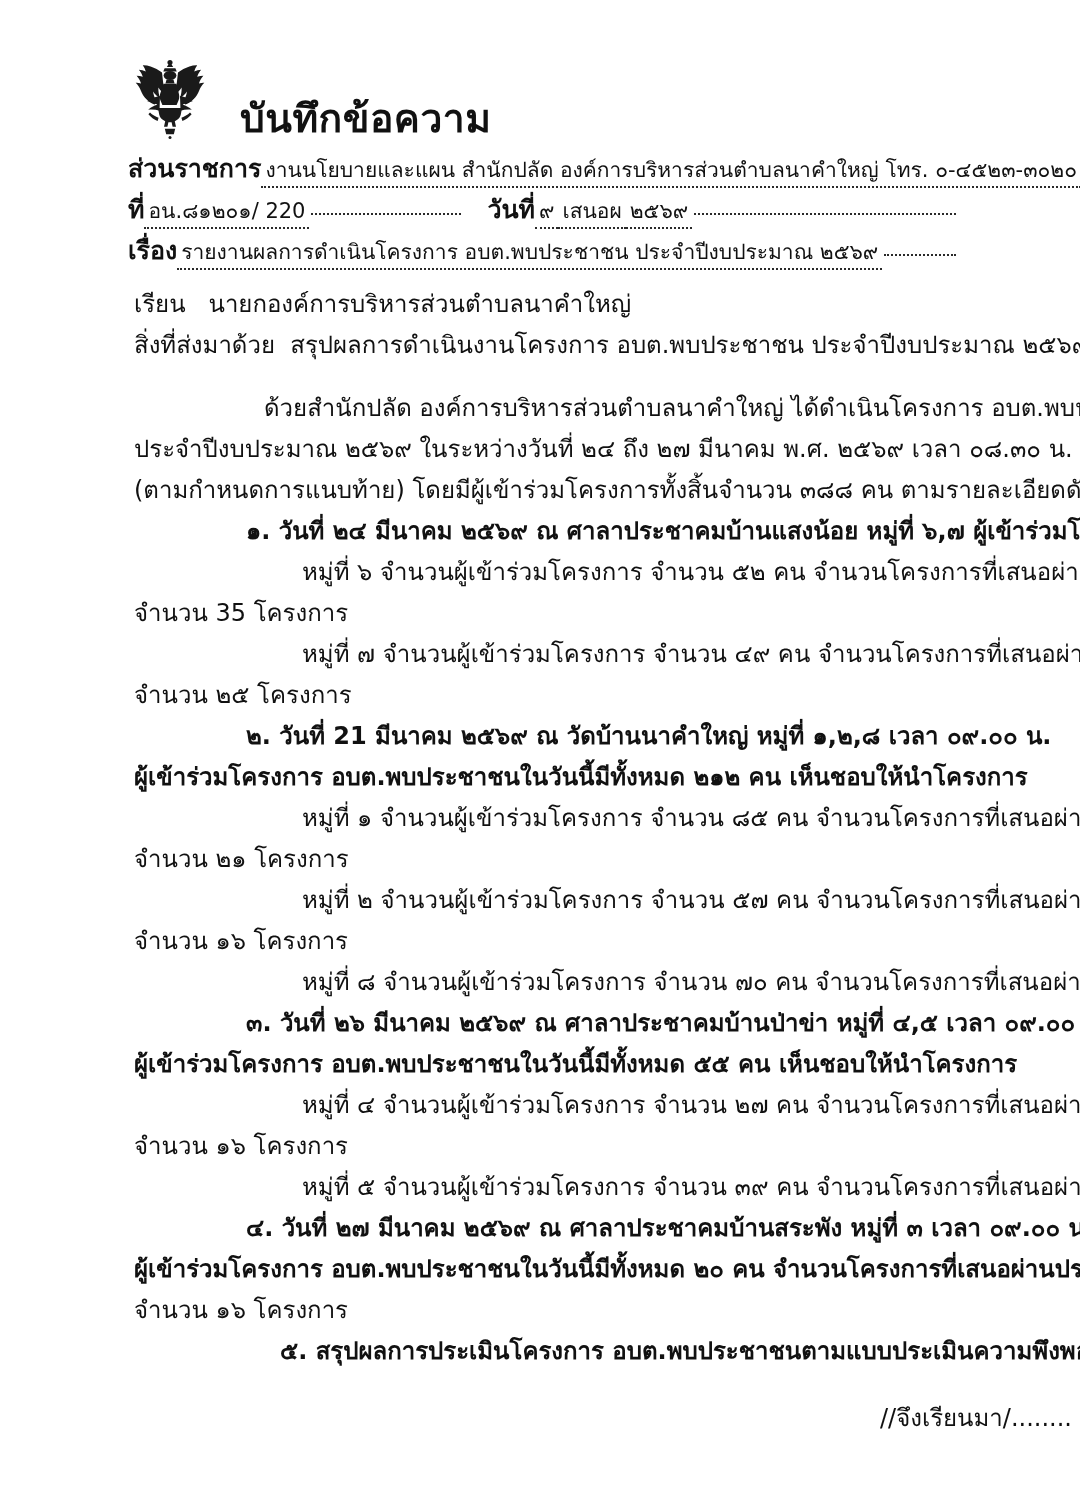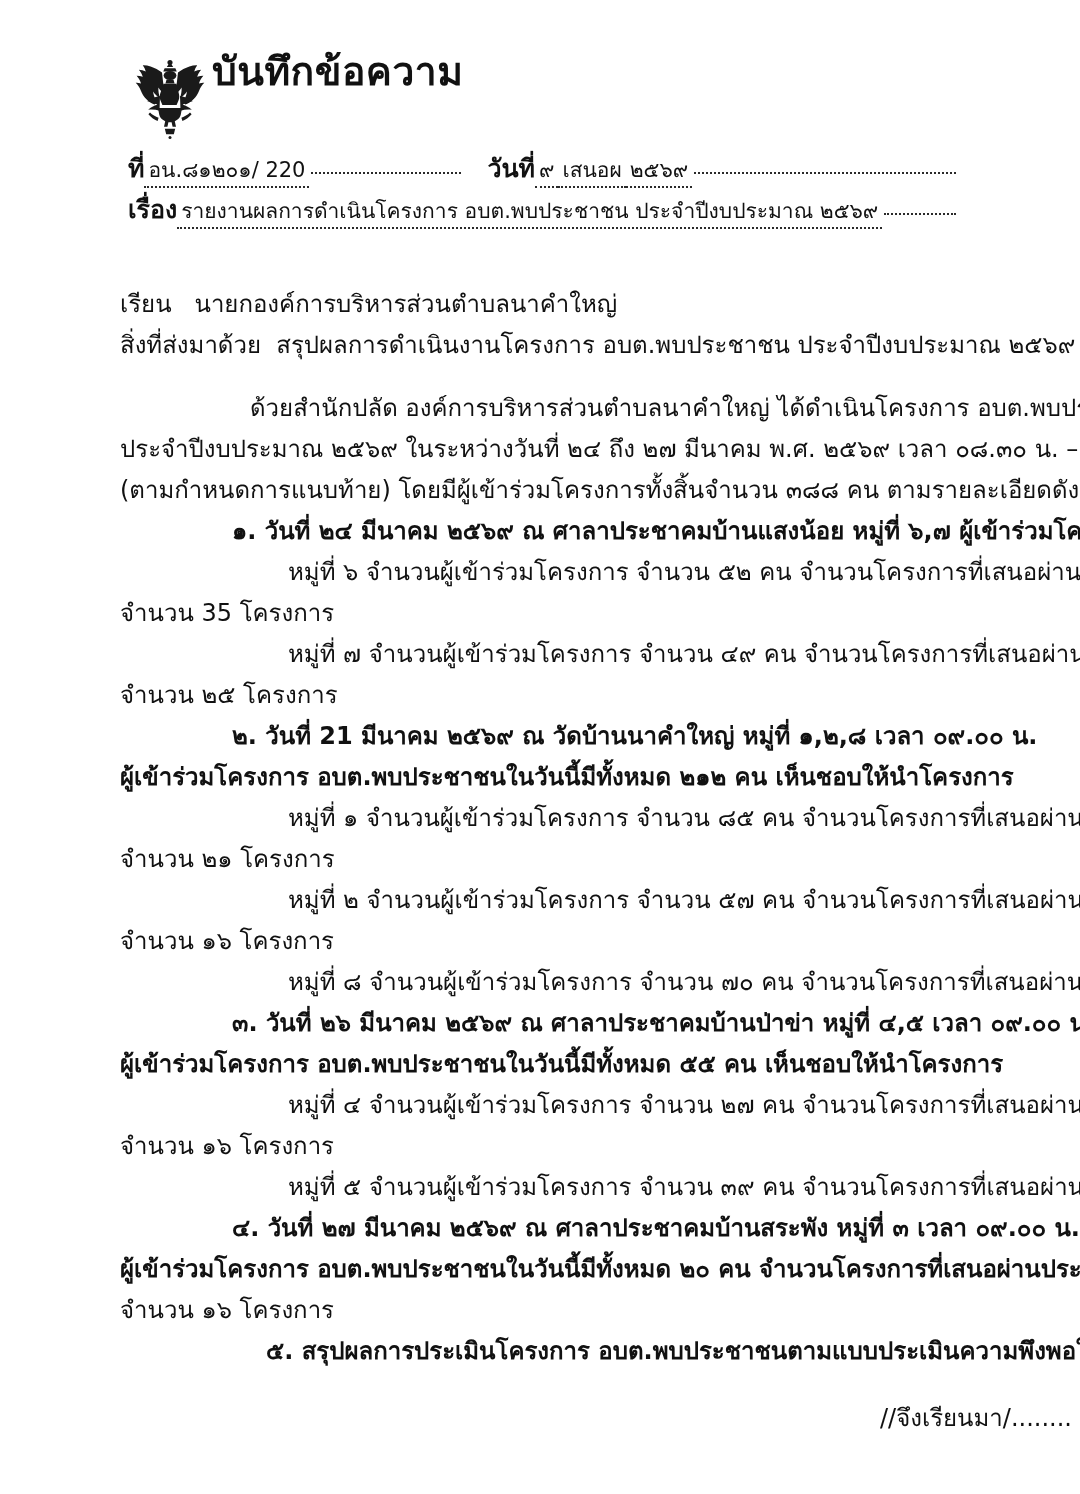--- a/index.html
+++ b/index.html
@@ -19,21 +19,22 @@
     padding:0;
     box-sizing:border-box;
   }
 
   
   .masthead{
     position:absolute;
     left:128px;
     top:52px;
     display:flex;
-    align-items:flex-start;
+    align-items:flex-end;
+    gap:28px;
   }
   .garuda{
     width:84px;
     height:92px;
     flex:0 0 auto;
     display:block;
   }
   .doc-title{
     font-size:39px;
     font-weight:bold;
@@ -78,21 +79,21 @@
   }
   .fvalue.dotted{
     border-bottom:2px dotted #2a2a2a;
   }
   .gap-md{flex:0 0 26px;}
   .fdots.short{flex:0 0 150px;}
 
   
   .body-block{
     position:absolute;
-    left:120px;
+    left:134px;
     top:284px;
     width:856px;
   }
   .ln{
     font-size:24px;
     line-height:41px;
     white-space:nowrap;
   }
   .ln.b{font-weight:bold;}
   .ln.ind1{padding-left:130px;}   
@@ -138,20 +139,25 @@
         <path d="M62 60.5c-2.4 2.4-5.4 4.2-8.6 5.2l1 3.2c3.6-1.4 6.8-3.7 9.2-6.7z"></path>
         <path d="M36.8 76.8h10.4l-1.4 5.4h-7.6z"></path>
         <circle cx="42" cy="85.4" r="1.5"></circle>
       </g>
     </svg>
     <div class="doc-title">บันทึกข้อความ</div>
   </div>
 
   <div class="fields">
 
+    <div class="frow">
+      <span class="flabel">ส่วนราชการ</span>
+      <span class="fvalue dotted">งานนโยบายและแผน สำนักปลัด องค์การบริหารส่วนตำบลนาคำใหญ่ โทร. ๐-๔๕๒๓-๓๐๒๐</span>
+      <span class="fdots"></span>
+    </div>
 
     <div class="frow">
       <span class="flabel">ที่</span>
       <span class="fvalue dotted">อน.๘๑๒๐๑/ 220</span>
       <span class="fdots short"></span>
       <span class="gap-md"></span>
       <span class="flabel">วันที่</span>
       <span class="fvalue dotted">๙</span>
       <span class="fvalue dotted">เสนอผ</span>
       <span class="fvalue dotted">๒๕๖๙</span>

